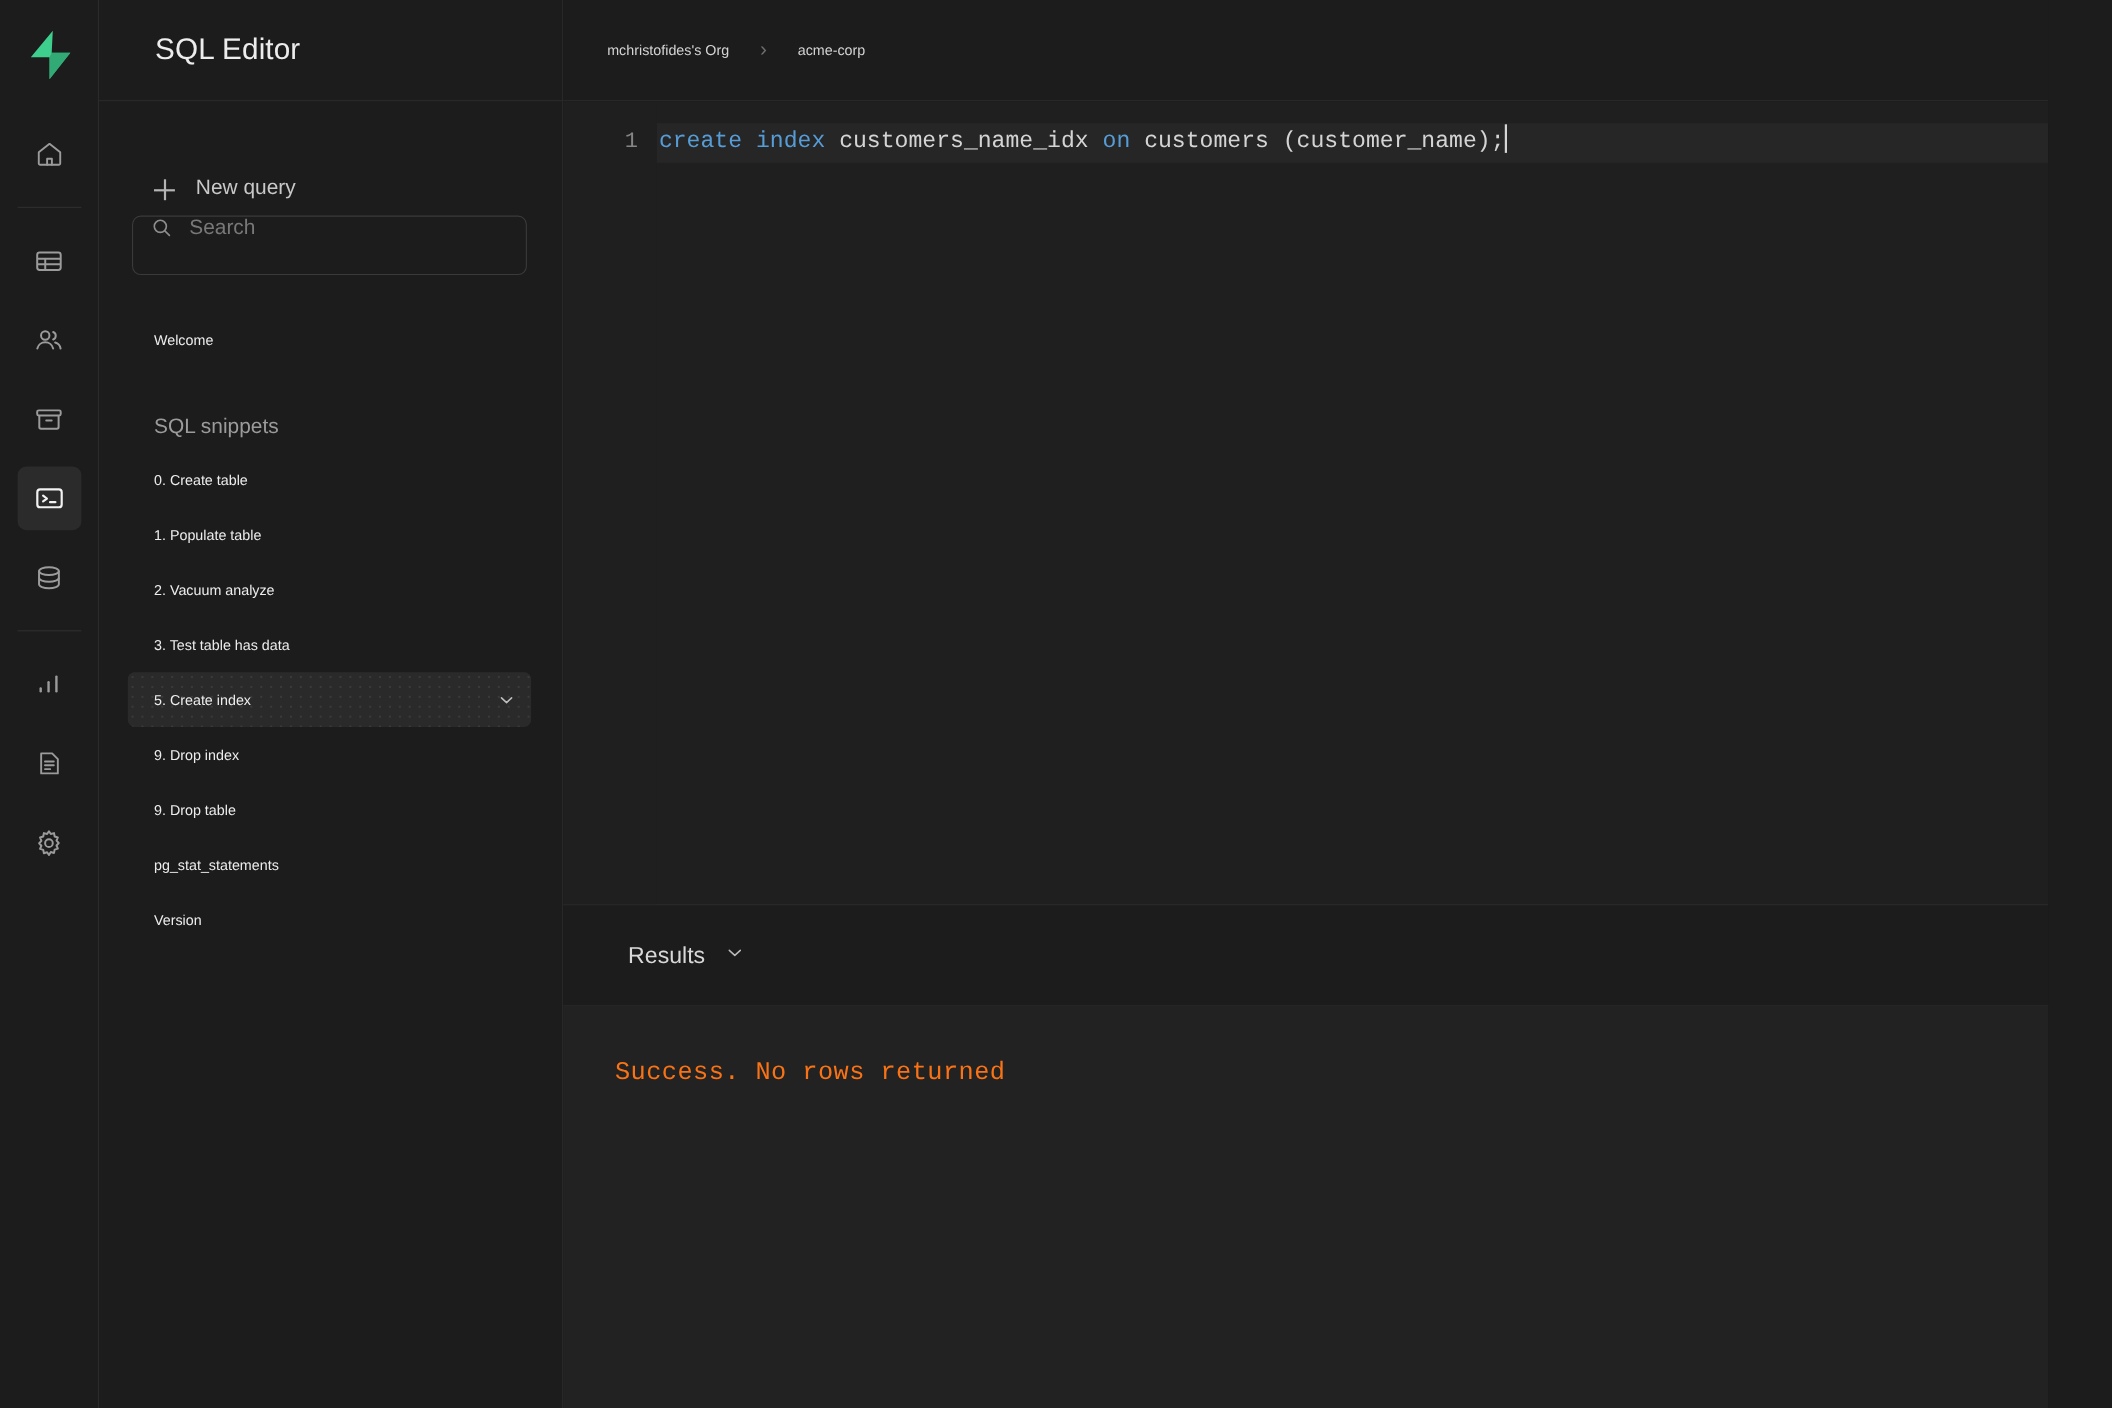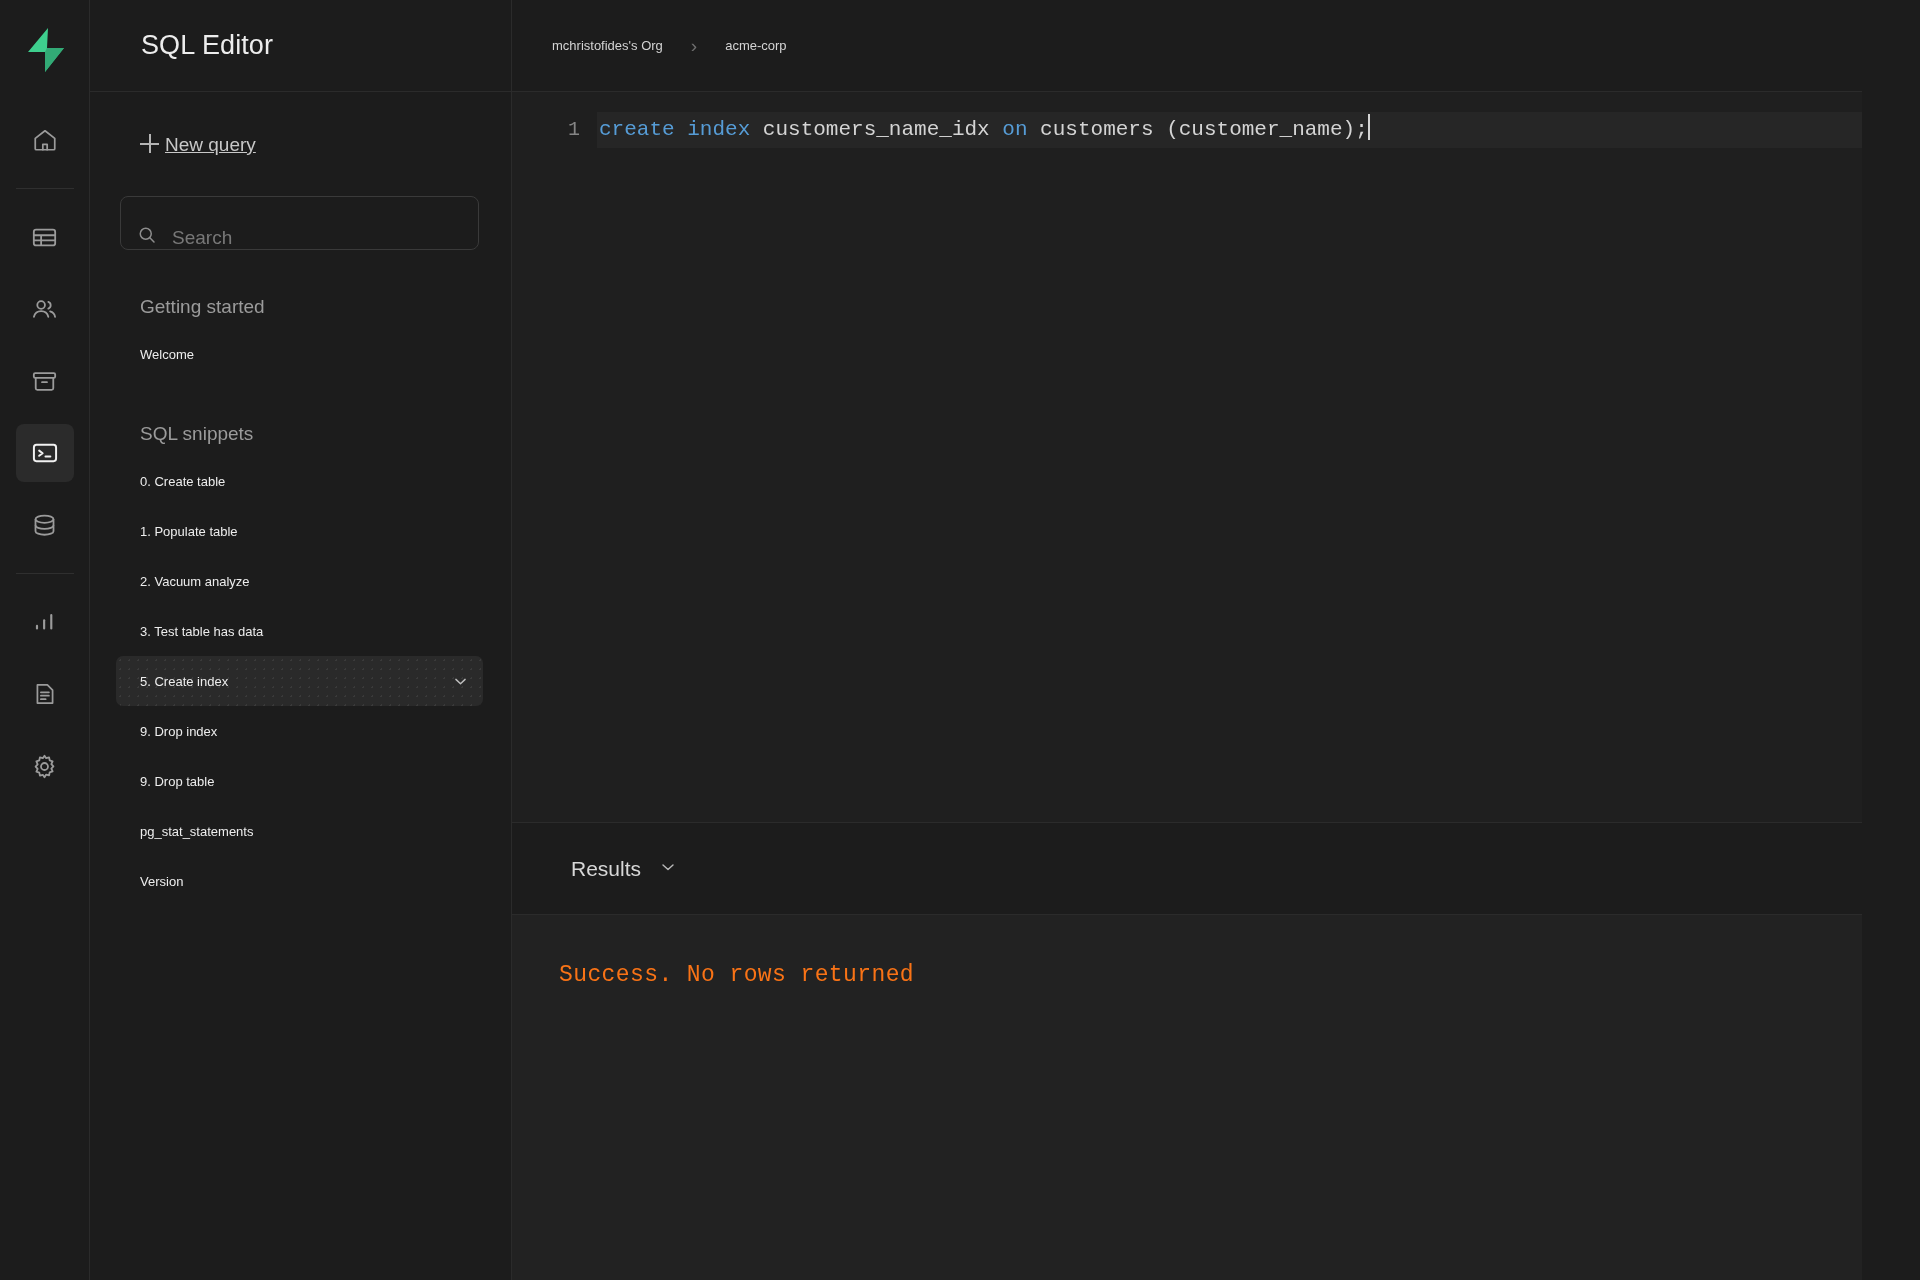--- a/index.html
+++ b/index.html
@@ -45,37 +45,37 @@
   }
   .sidebar-head {
     height:92px; flex:0 0 92px;
     display:flex; align-items:center;
     padding-left:51px;
     border-bottom:1px solid #2b2b2b;
   }
   .sidebar-title { font-size:27px; color:#ededed; font-weight:400; letter-spacing:.1px; }
 
   .new-query {
-    display:flex; align-items:flex-start; gap:6px;
+    display:flex; align-items:flex-end; gap:19px;
     height:48px; margin:42px 0 0 50px;
-    color:#c8c8c8; font-size:19px;text-decoration:underline;
+    color:#c8c8c8; font-size:19px;
   }
   .plus-ico { width:19px; height:19px; position:relative; flex:0 0 19px; }
   .plus-ico::before, .plus-ico::after {
     content:""; position:absolute; background:#b4b4b4;
   }
   .plus-ico::before { left:0; top:9px; width:19px; height:1.6px; }
   .plus-ico::after  { top:0; left:9px; height:19px; width:1.6px; }
 
   .search-wrap {
     margin:14px 32px 0 30px;
     height:54px;
     border:1px solid #3a3a3a;
     border-radius:8px;
-    display:flex; align-items:flex-end;
+    display:flex; align-items:flex-start;
     padding:0 16px; gap:15px;
     background:#1c1c1c;
   }
   .search-input {
     flex:1; background:transparent; border:none; outline:none;
     color:#ededed; font-size:19px;
     font-family:"Liberation Sans", sans-serif;
   }
   .search-input::placeholder { color:#787878; }
 
@@ -273,21 +273,20 @@
         <svg width="20" height="20" viewBox="0 0 24 24" fill="none" stroke="#8d8d8d" stroke-width="1.8" stroke-linecap="round">
           <circle cx="10.5" cy="10.5" r="6.6"></circle>
           <path d="M15.4 15.4 L20.4 20.4"></path>
         </svg>
       </span>
       <input class="search-input" type="text" placeholder="Search" style="">
     </div>
 
     <div class="nav-scroll">
 
-      <div class="sec-label">Getting started</div>
       <div class="nav-item">
         <span class="lbl">Welcome</span>
       </div>
 
       <div class="sec-gap"></div>
 
       <div class="sec-label">SQL snippets</div>
 
       <div class="nav-item">
         <span class="lbl">0. Create table</span>

